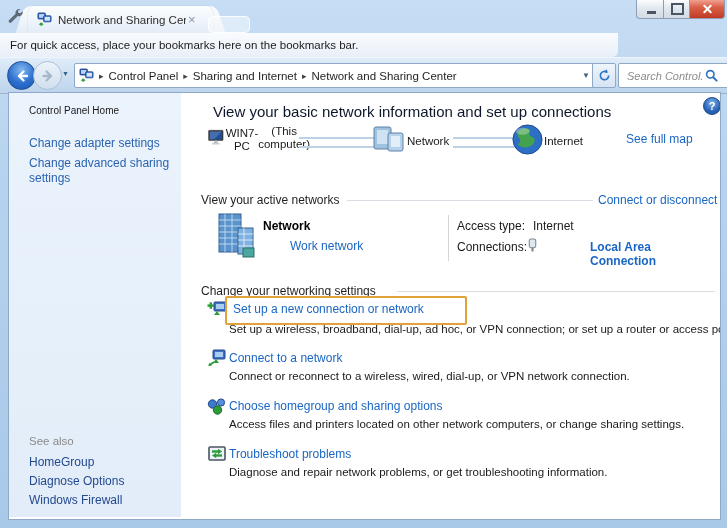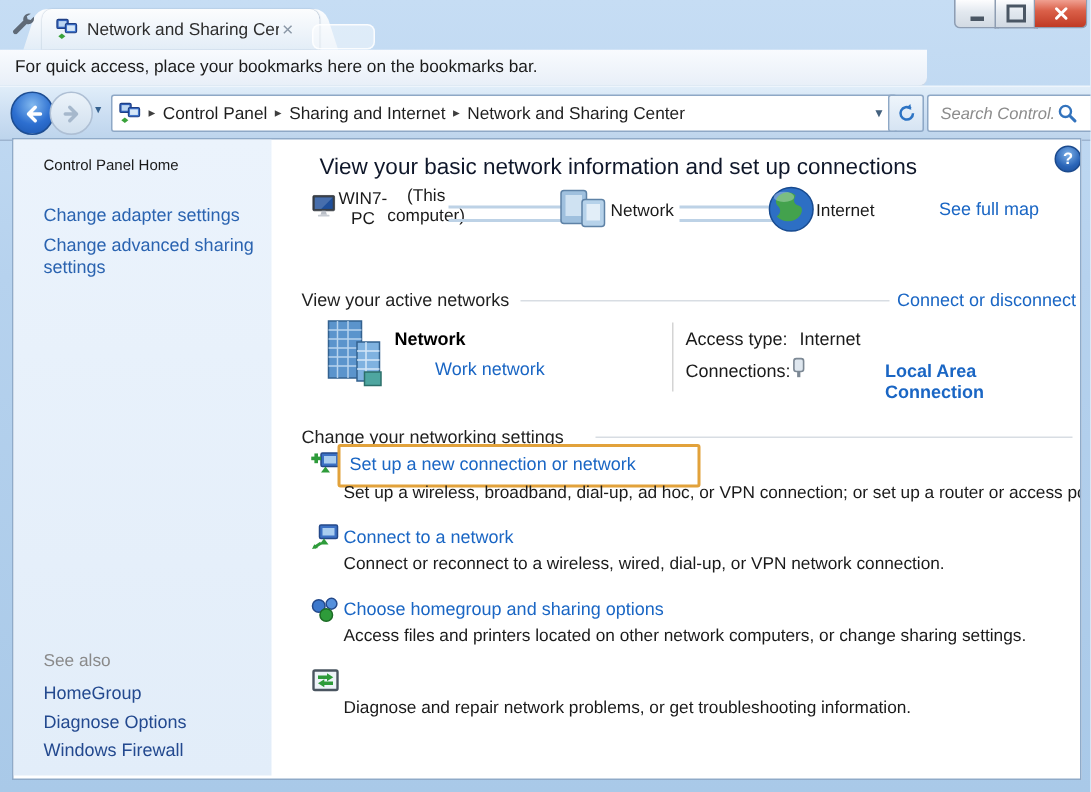--- a/index.html
+++ b/index.html
@@ -311,15 +311,16 @@
   <div id="it3-link" class="link">Choose homegroup and sharing options</div>
   <div id="it3-desc" class="item-desc">Access files and printers located on other network computers, or change sharing settings.</div>
 
   <svg id="it4-icon" class="item-icon" viewBox="0 0 20 20">
     <rect x="2" y="3" width="16" height="13" rx="1" fill="#eef3f8" stroke="#4a5560" stroke-width="1.6"></rect>
     <path d="M5 7.5h6" stroke="#2e9b3a" stroke-width="2.4"></path>
     <path d="M11 4.8l4.2 2.7-4.2 2.7z" fill="#2e9b3a"></path>
     <path d="M15 11.5H9" stroke="#2e9b3a" stroke-width="2.4"></path>
     <path d="M9.2 8.8L5 11.5l4.2 2.7z" fill="#2e9b3a"></path>
   </svg>
+  <div id="it4-link" class="link">Troubleshoot problems</div>
   <div id="it4-desc" class="item-desc">Diagnose and repair network problems, or get troubleshooting information.</div>
 
 </div>
 
 </body></html>

